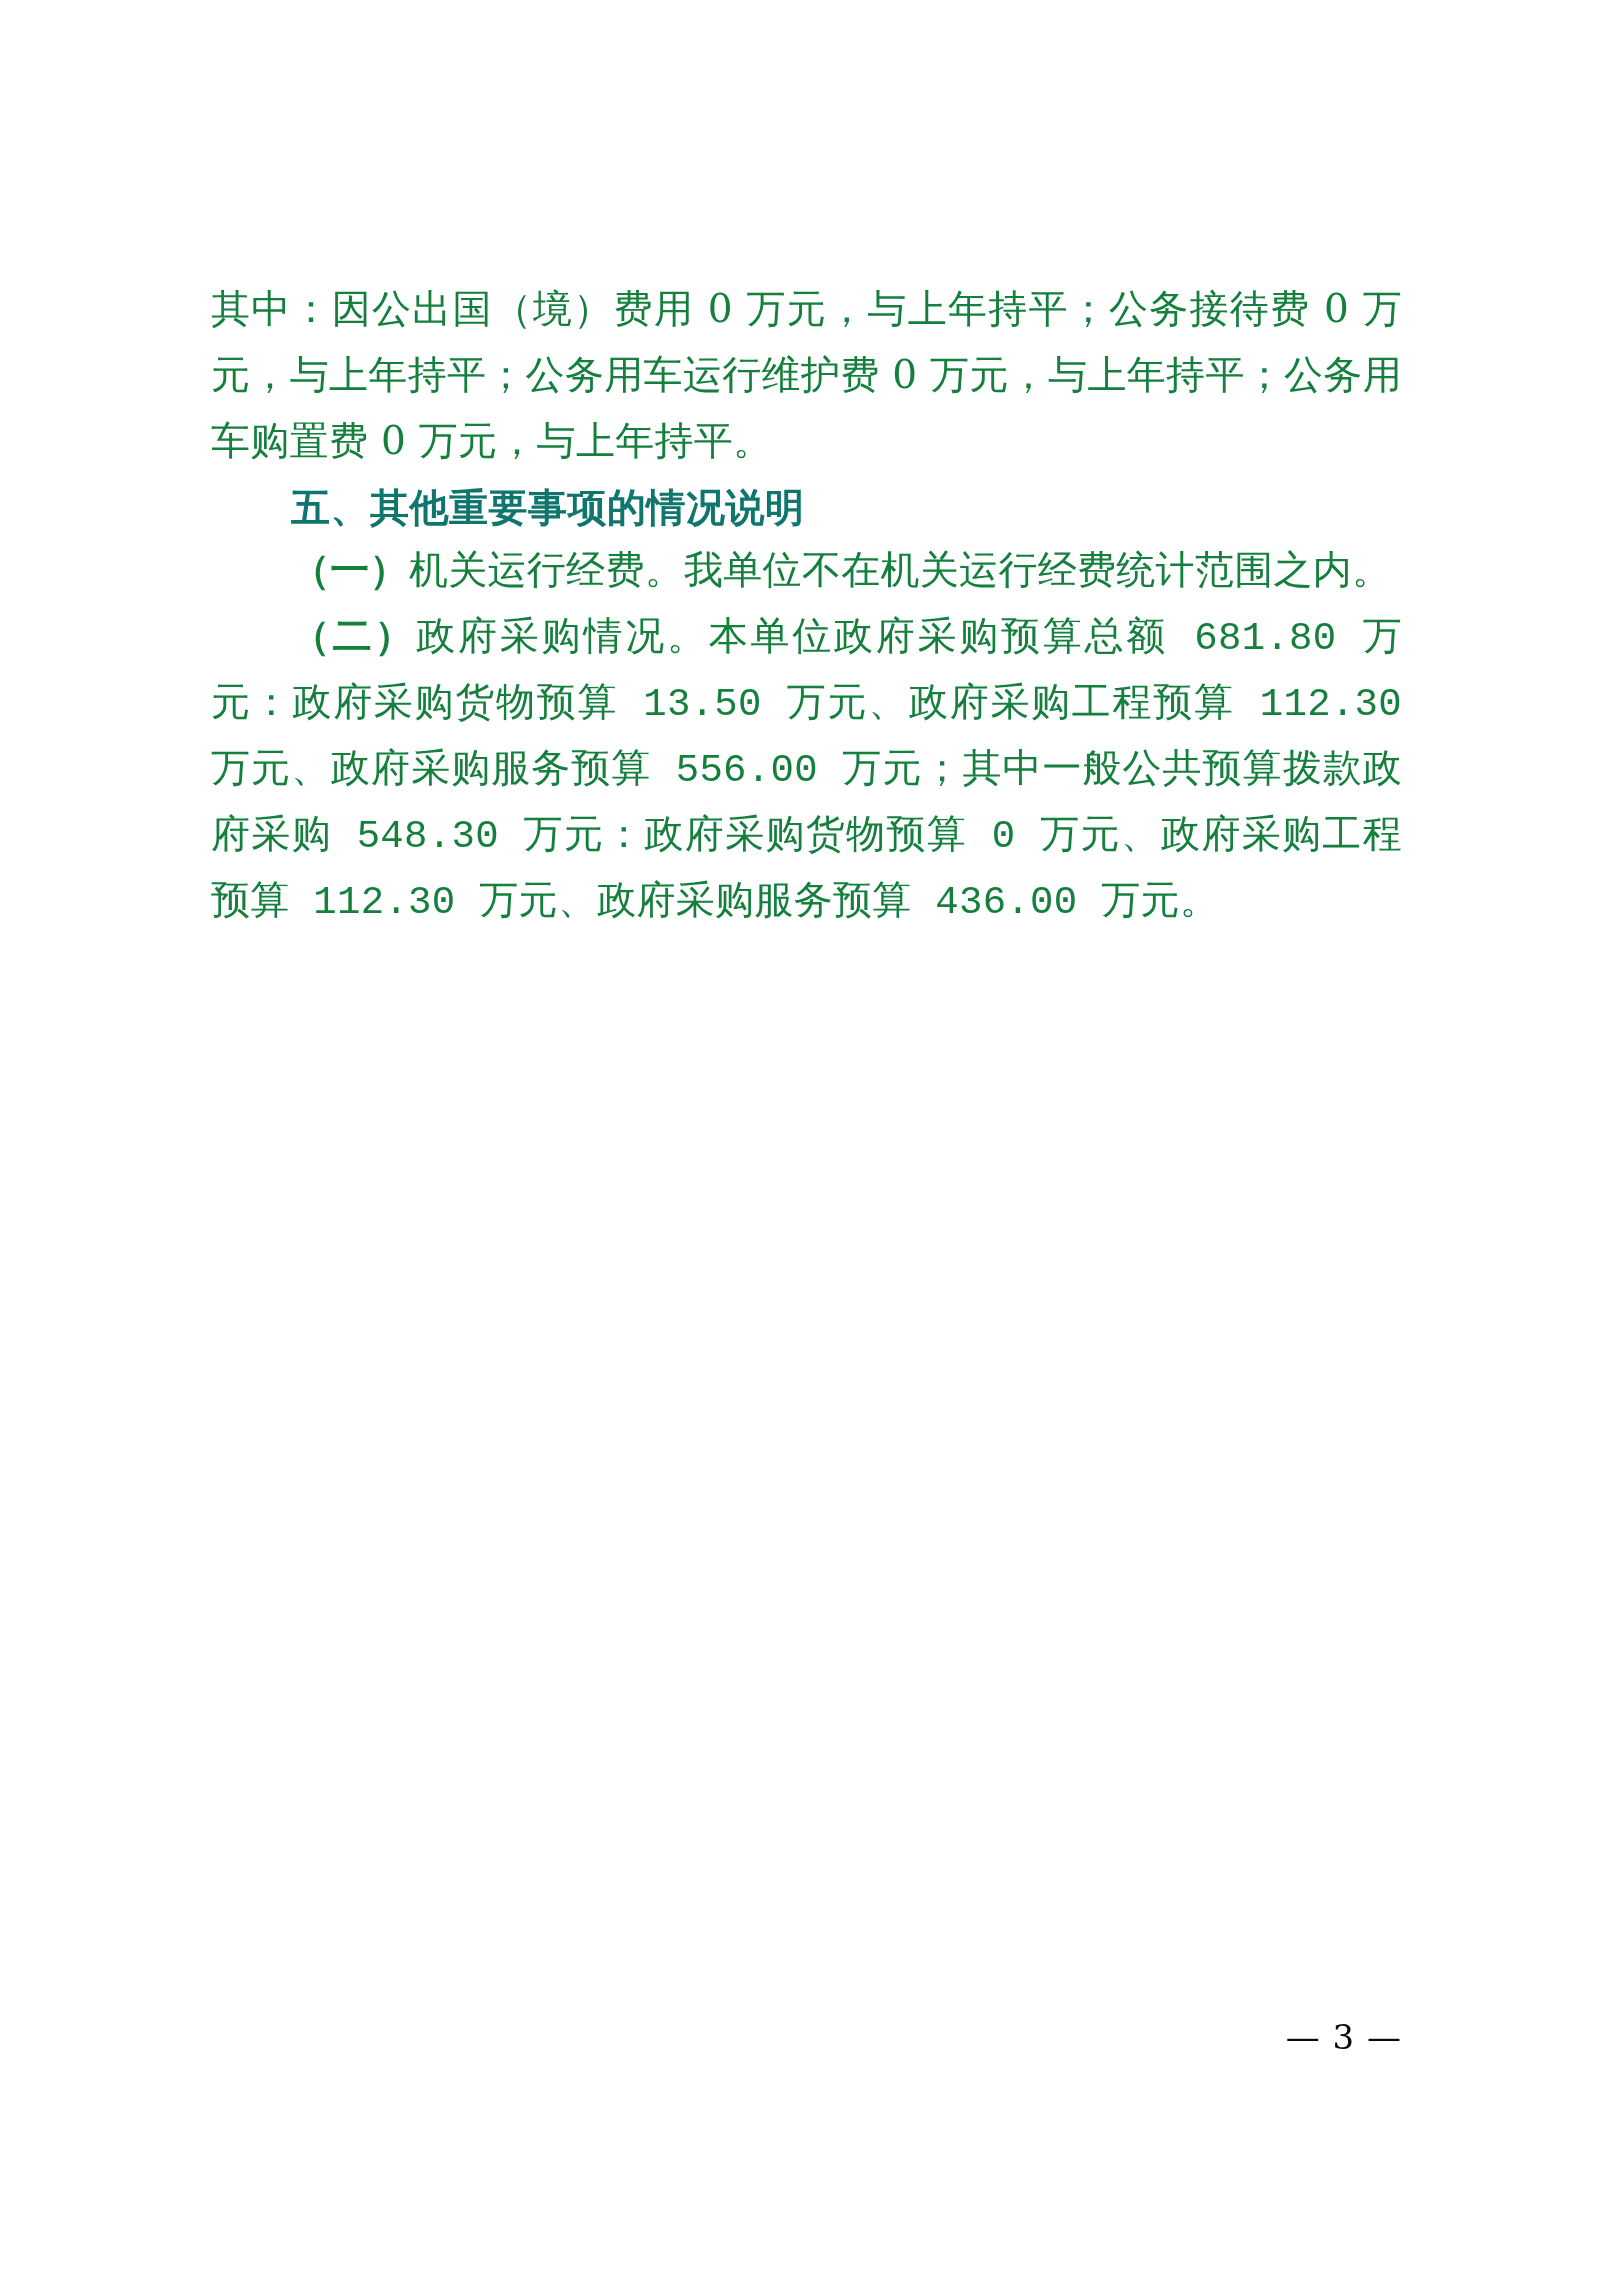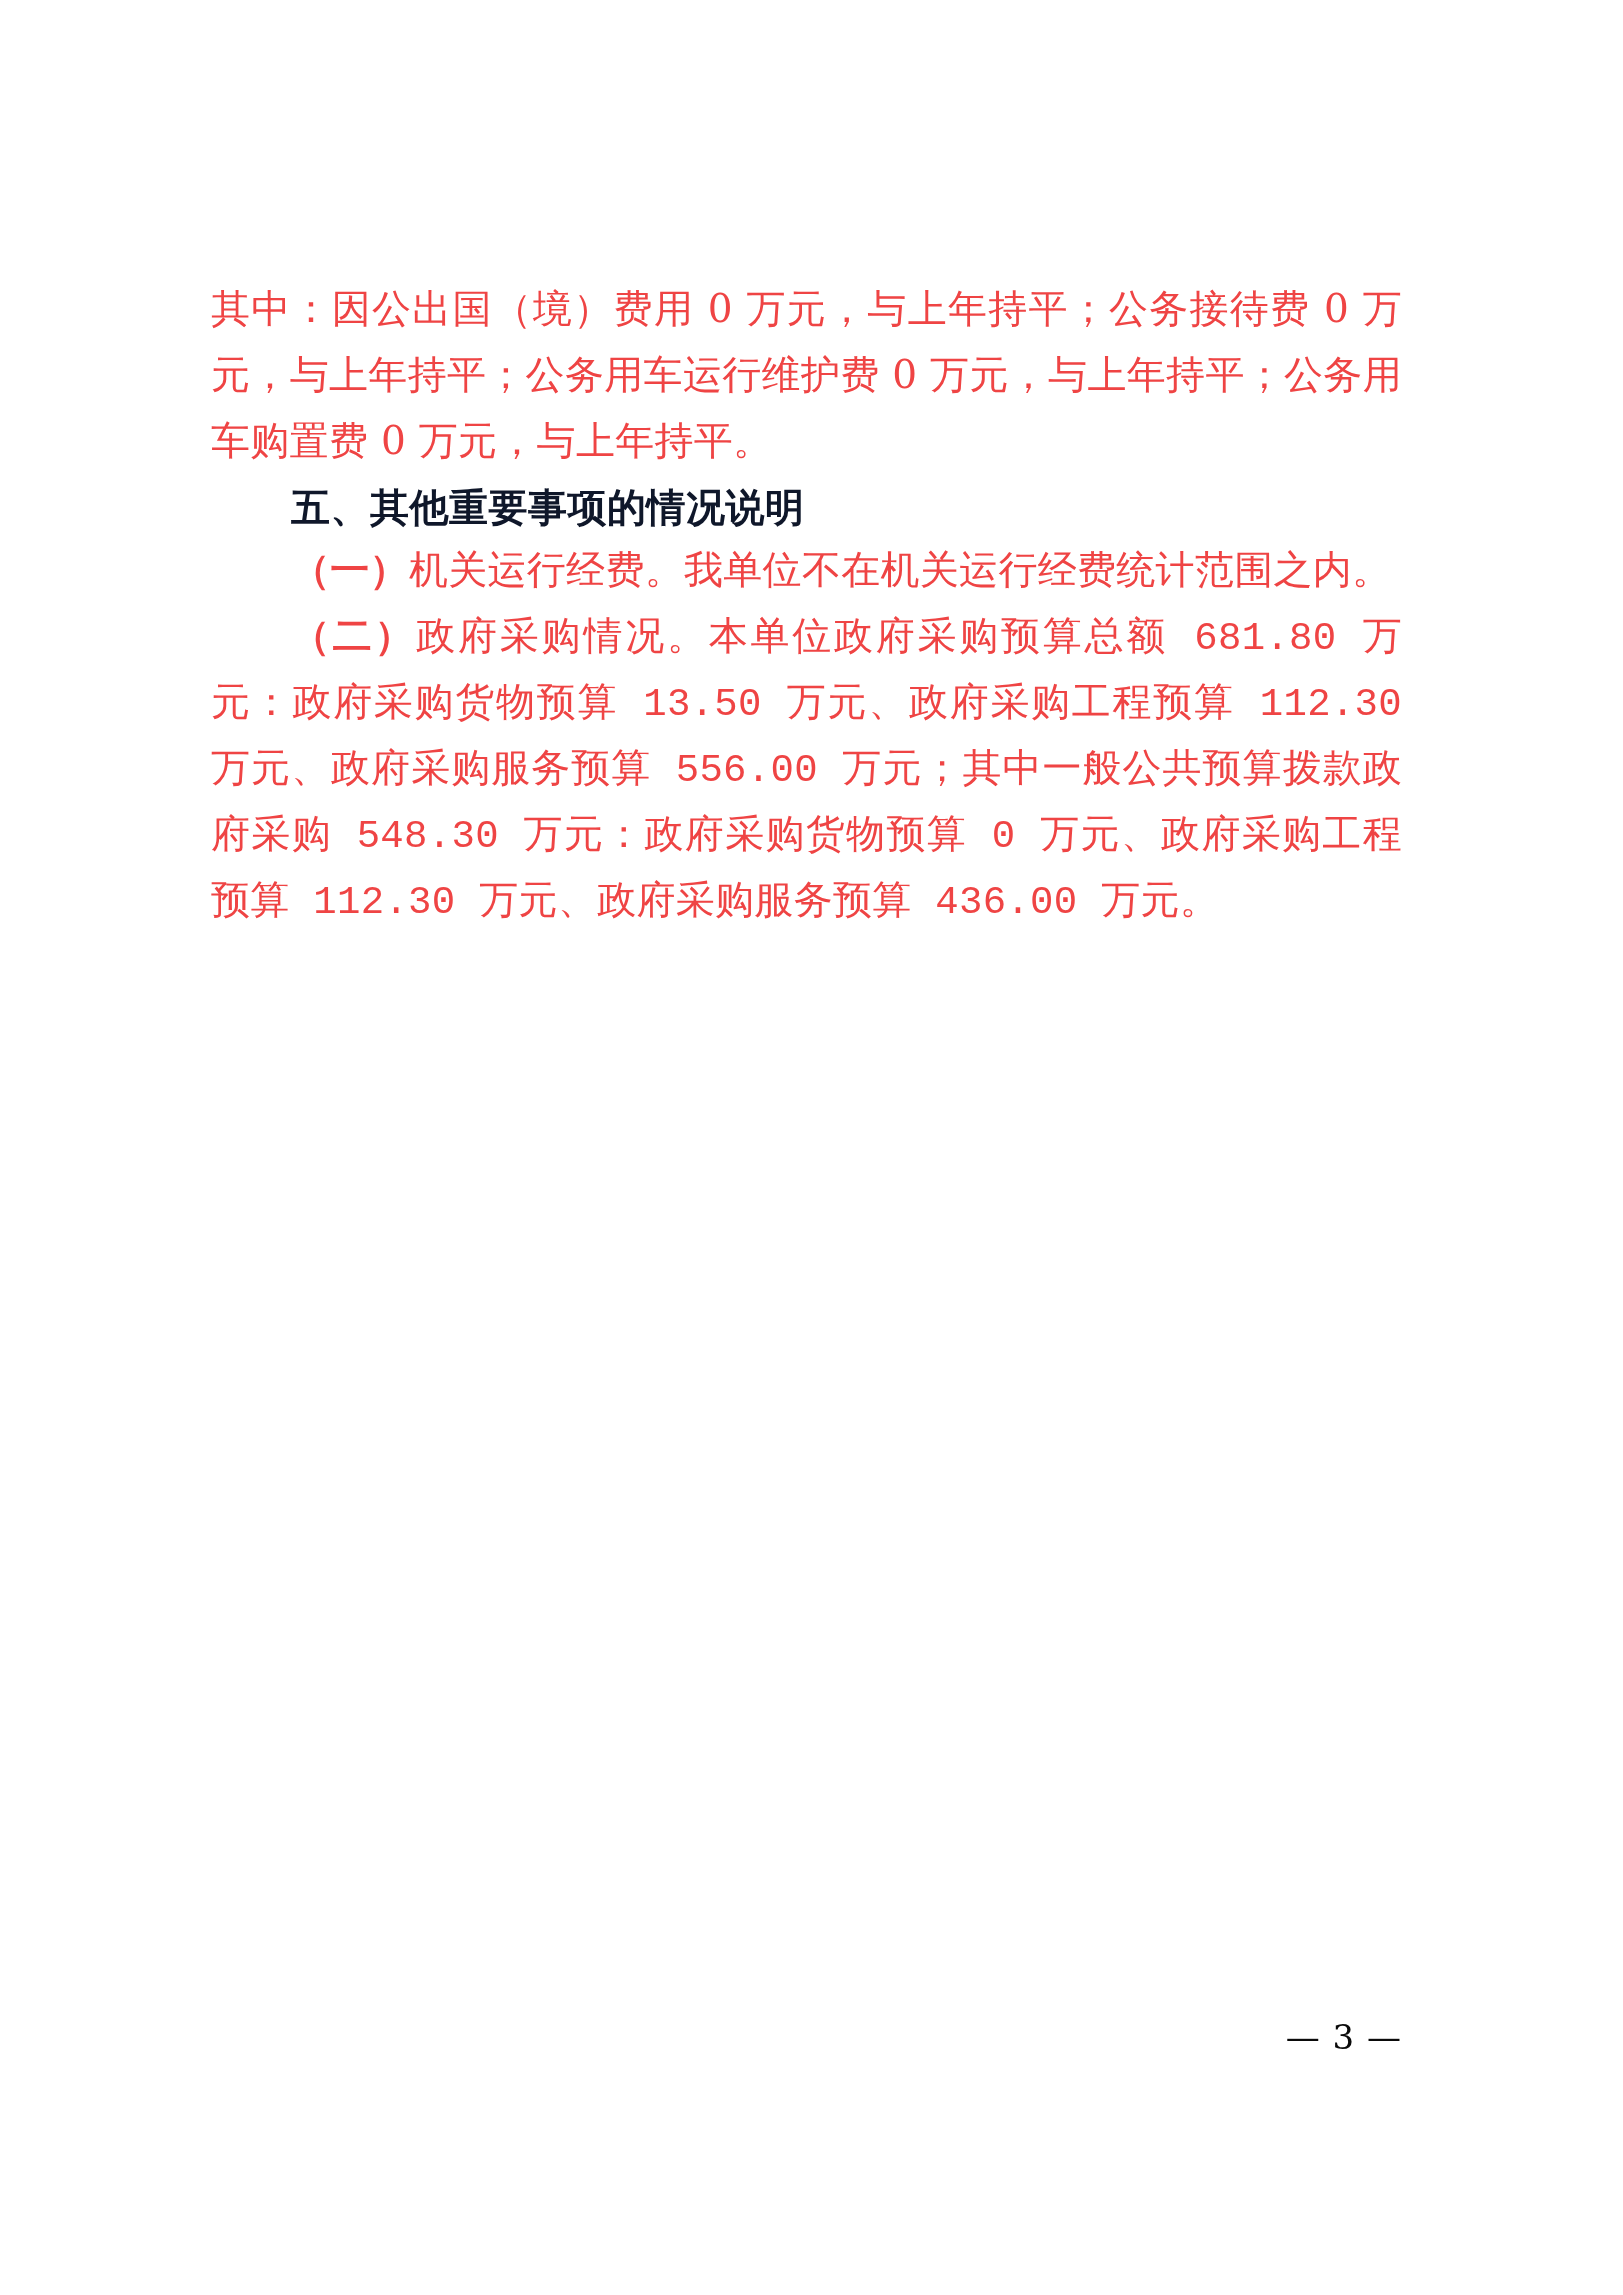--- a/index.html
+++ b/index.html
@@ -18,38 +18,38 @@
   .content {
     position: absolute;
     left: 211px;
     top: 276px;
     width: 1191px;
   }
   .para {
     font-family: "DejaVu Serif", "Liberation Serif", serif;
     font-size: 39px;
     line-height: 66px;
-    color: #ef4444;
+    color: #15803d;
     text-align: justify;
     text-justify: inter-character;
     text-indent: 0;
     margin: 0;
     letter-spacing: 0.3px;
     word-break: break-all;
     -webkit-font-smoothing: antialiased;
   }
   .para.indent {
     text-indent: 80px;
     font-family: Liberation Mono, monospace;
   }
   .heading {
     font-family: "DejaVu Serif", "Liberation Serif", serif;
     font-size: 39px;
     line-height: 66px;
-    color: #0f172a;
+    color: #0f766e;
     font-weight: bold;
     margin: 0;
     text-indent: 80px;
     letter-spacing: 0.5px;
   }
   .sec-mark {
     font-weight: bold;
   }
   .footer {
     position: absolute;

